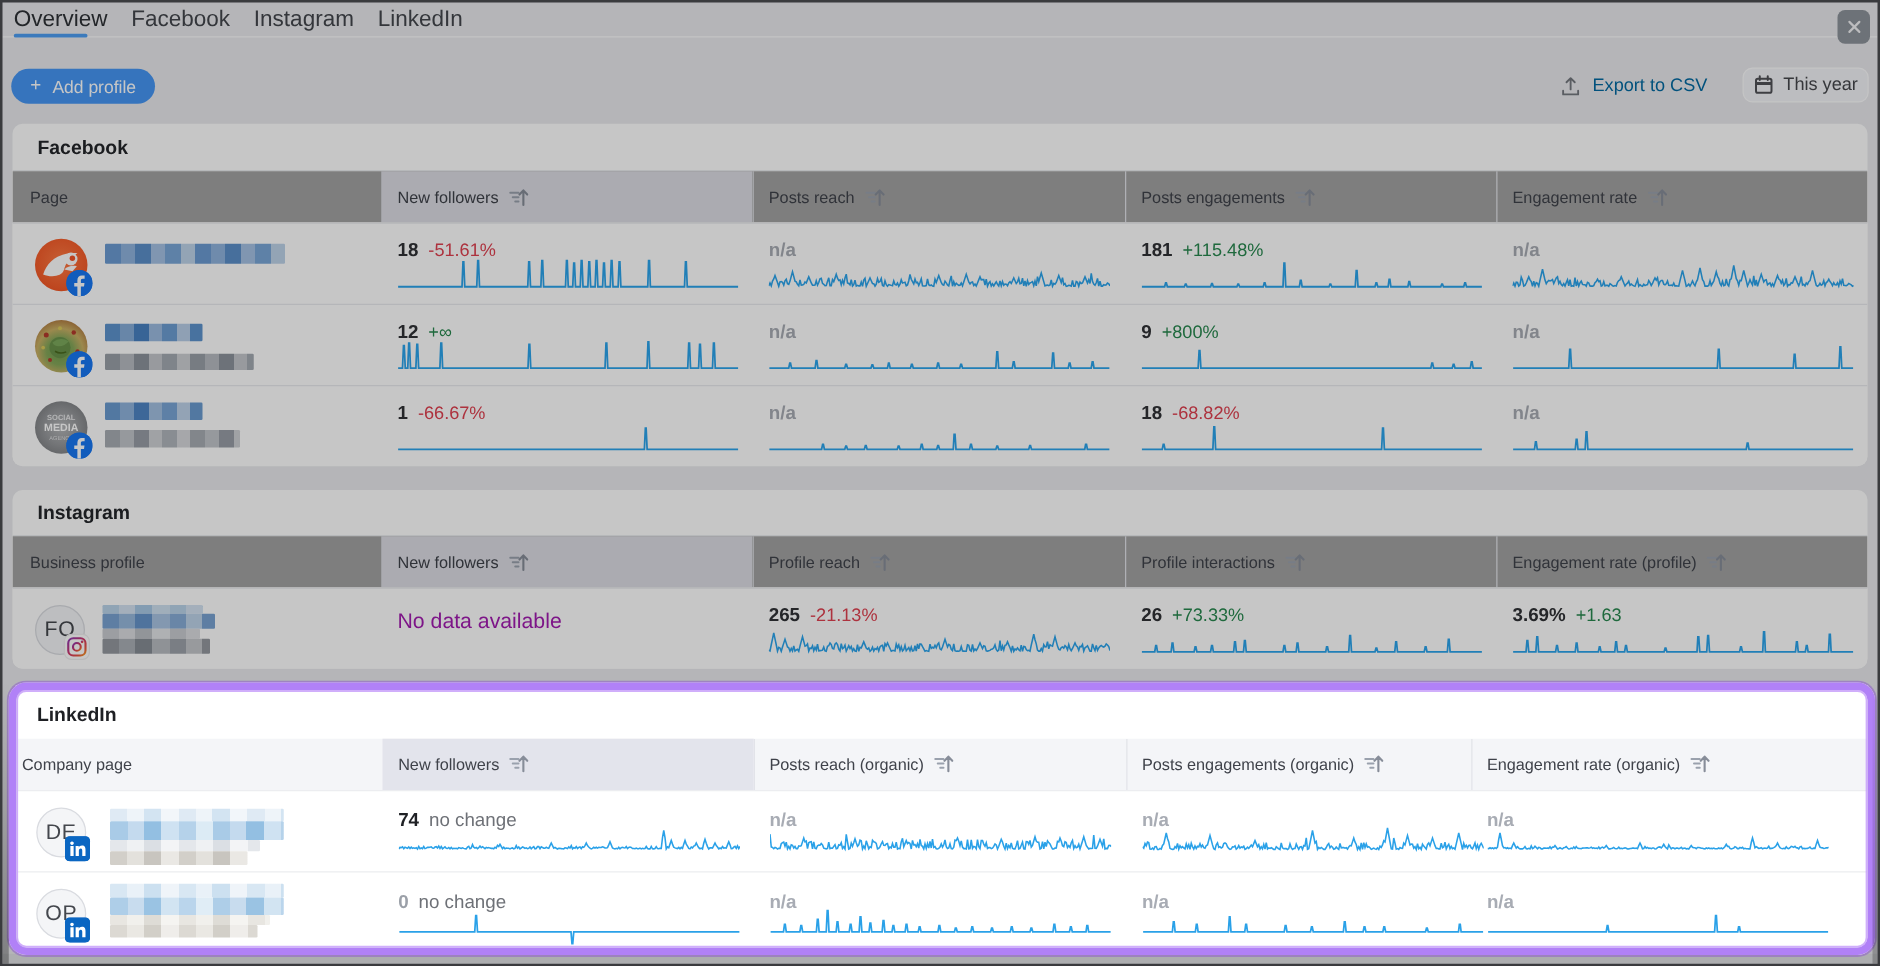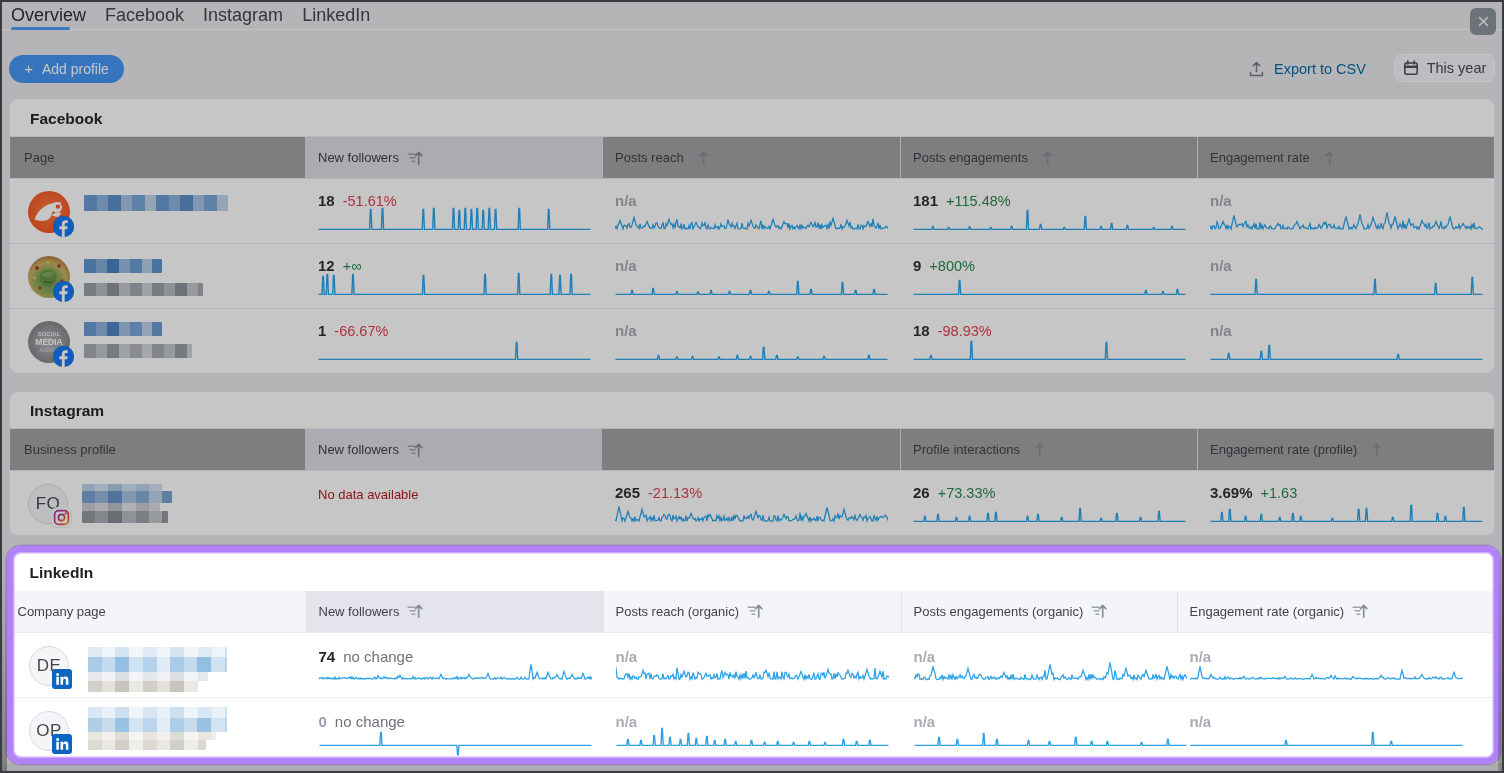--- a/index.html
+++ b/index.html
@@ -51,21 +51,21 @@
   .row { position:relative; height:65px; border-top:1px solid #eaebee; background:#fff; }
   .cell { position:absolute; top:0; height:100%; }
   .val { position:absolute; left:13px; top:13px; font-size:15px; font-weight:700;
          color:#303236; display:flex; gap:8px; align-items:baseline; white-space:nowrap; }
   .pct { font-weight:400; font-size:14.5px; }
   .up { color:#28884f; } .dn { color:#df4150; }
   .na { color:#a8acb4; }
   .gray { color:#9ba0a8; }
   .nochange { font-weight:400; font-size:15px; color:#6e7177; }
   .spk { position:absolute; left:13px; bottom:12px; }
-  .nodata { position:absolute; left:13px; top:16px; font-size:13px; color:#b91c1c; }
+  .nodata { position:absolute; left:13px; top:16px; font-size:17px; color:#a21caf; }
 
   
   .ava { position:absolute; left:18px; top:11.5px; width:42px; height:42px; border-radius:50%; }
   .badge { position:absolute; width:21px; height:21px; border-radius:50%;
            left:43px; top:37px; background:#1877f2; color:#fff; display:flex;
            align-items:center; justify-content:center; }
   .inits { position:absolute; left:18px; top:12px; width:41px; height:41px; border-radius:50%;
            background:#f4f5f7; border:1px solid #d9dbe0; color:#44474d; font-size:17px;
            display:flex; align-items:center; justify-content:center; letter-spacing:.5px; }
   
@@ -306,21 +306,21 @@
         <div class="val na">
           <span>n/a</span>
         </div>
         <svg class="spk" width="273" height="24" viewBox="0 0 273 24">
           <path d="M0.5 22.4 L42.3 22.4 L43.1 18.4 L43.7 18.4 L44.5 22.4 L60.8 22.4 L61.6 19.9 L62.2 19.9 L63 22.4 L76.5 22.4 L77.3 19.4 L77.9 19.4 L78.7 22.4 L102.8 22.4 L103.6 19.9 L104.2 19.9 L105 22.4 L121.3 22.4 L122.1 18.4 L122.7 18.4 L123.5 22.4 L134.4 22.4 L135.2 19.4 L135.8 19.4 L136.6 22.4 L147.6 22.4 L148.3 10.4 L149 10.4 L149.8 22.4 L160.7 22.4 L161.5 18.4 L162.1 18.4 L162.9 22.4 L181.7 22.4 L182.5 19.9 L183.1 19.9 L183.9 22.4 L208 22.4 L208.8 19.4 L209.4 19.4 L210.2 22.4 L252.8 22.4 L253.5 18.4 L254.2 18.4 L254.9 22.4 L272.5 22.4" fill="none" stroke="#2ba4ec" stroke-width="1.4" stroke-linejoin="miter" stroke-linecap="butt"></path>
         </svg>
       </div>
       <div class="cell c3">
         <div class="val">
           <span>18</span>
-          <span class="pct dn">-98.93%</span>
+          <span class="pct dn">-68.82%</span>
         </div>
         <svg class="spk" width="273" height="24" viewBox="0 0 273 24">
           <path d="M0.5 22.4 L16.8 22.4 L17.6 18.4 L18.2 18.4 L19 22.4 L57.3 22.4 L58.1 4.4 L58.7 4.4 L59.5 22.4 L192.3 22.4 L193.1 5.4 L193.7 5.4 L194.5 22.4 L272.5 22.4" fill="none" stroke="#2ba4ec" stroke-width="1.4" stroke-linejoin="miter" stroke-linecap="butt"></path>
         </svg>
       </div>
       <div class="cell c4">
         <div class="val na">
           <span>n/a</span>
         </div>
         <svg class="spk" width="273" height="24" viewBox="0 0 273 24">
@@ -328,20 +328,24 @@
         </svg>
       </div>
     </div>
   </div>
 
   <div class="card" id="ig">
     <div class="ttl">Instagram</div>
     <div class="thead">
       <div class="col c0">Business profile</div>
       <div class="col c1 sorted">New followers <svg width="17" height="16" viewBox="0 0 17 16" fill="none">
+          <path d="M2.2 4.2 H8.8 M4.2 7.7 H8.8 M6.2 11.2 H8.8" stroke="#9aa1ad" stroke-width="1.6" stroke-linecap="round"></path>
+          <path d="M12.7 14 V2.6 M9.6 5.6 L12.7 2.3 L15.8 5.6" stroke="#878d99" stroke-width="1.7" stroke-linecap="round" stroke-linejoin="round"></path>
+        </svg></div>
+      <div class="col c2 bl">Profile reach <svg width="17" height="16" viewBox="0 0 17 16" fill="none">
           <path d="M2.2 4.2 H8.8 M4.2 7.7 H8.8 M6.2 11.2 H8.8" stroke="#9aa1ad" stroke-width="1.6" stroke-linecap="round"></path>
           <path d="M12.7 14 V2.6 M9.6 5.6 L12.7 2.3 L15.8 5.6" stroke="#878d99" stroke-width="1.7" stroke-linecap="round" stroke-linejoin="round"></path>
         </svg></div>
       <div class="col c3 bl">Profile interactions <svg width="17" height="16" viewBox="0 0 17 16" fill="none">
           <path d="M2.2 4.2 H8.8 M4.2 7.7 H8.8 M6.2 11.2 H8.8" stroke="#9aa1ad" stroke-width="1.6" stroke-linecap="round"></path>
           <path d="M12.7 14 V2.6 M9.6 5.6 L12.7 2.3 L15.8 5.6" stroke="#878d99" stroke-width="1.7" stroke-linecap="round" stroke-linejoin="round"></path>
         </svg></div>
       <div class="col c4 bl">Engagement rate (profile) <svg width="17" height="16" viewBox="0 0 17 16" fill="none">
           <path d="M2.2 4.2 H8.8 M4.2 7.7 H8.8 M6.2 11.2 H8.8" stroke="#9aa1ad" stroke-width="1.6" stroke-linecap="round"></path>
           <path d="M12.7 14 V2.6 M9.6 5.6 L12.7 2.3 L15.8 5.6" stroke="#878d99" stroke-width="1.7" stroke-linecap="round" stroke-linejoin="round"></path>

